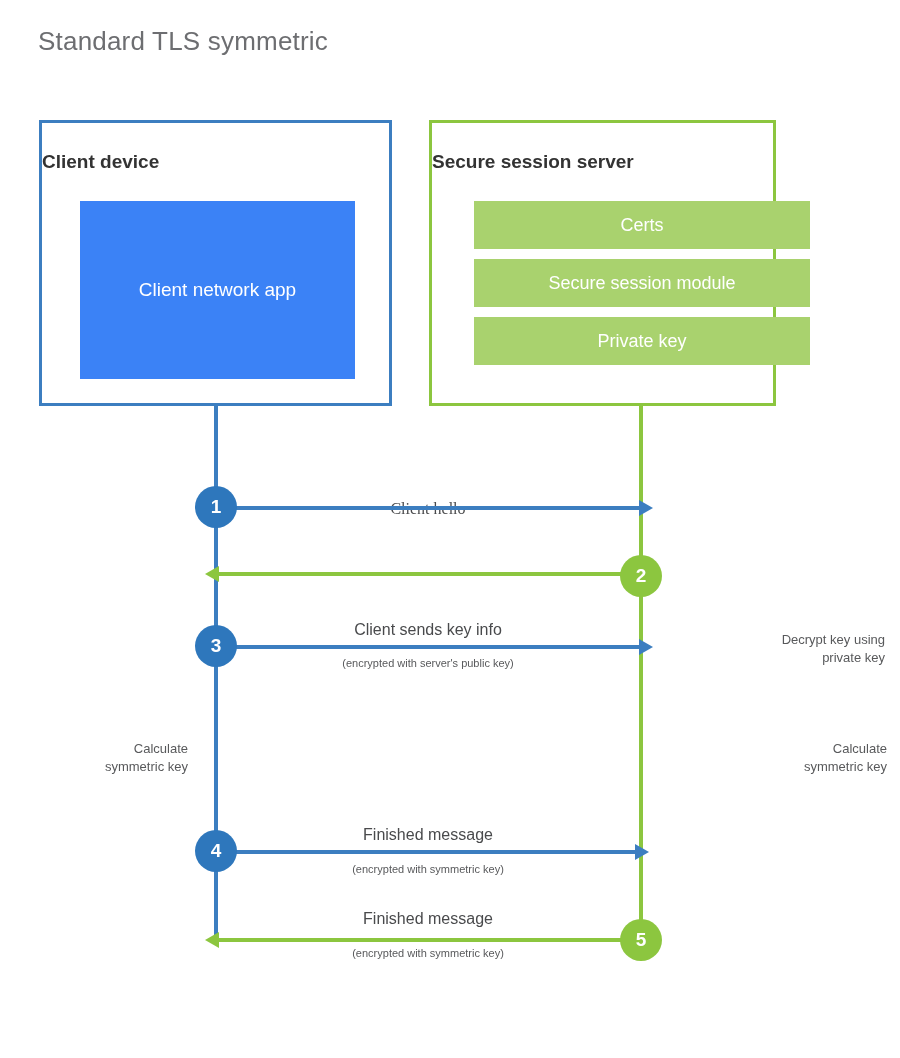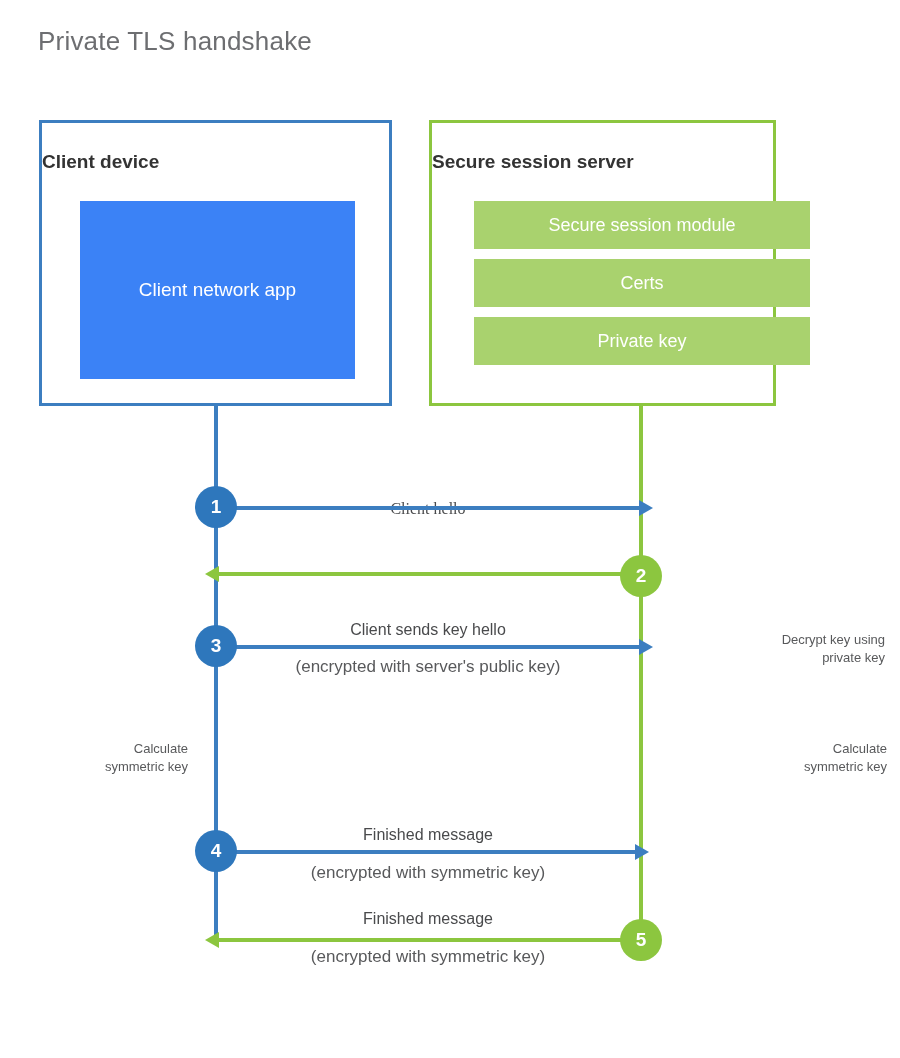--- a/index.html
+++ b/index.html
@@ -166,21 +166,21 @@
   .msg-label {
     position: absolute;
     font-size: 16px;
     font-weight: 400;
     color: #494a4c;
     white-space: nowrap;
     text-align: center;
   }
   .msg-sublabel {
     position: absolute;
-    font-size: 17px;
+    font-size: 11px;
     font-weight: 400;
     color: #58595b;
     white-space: nowrap;
     text-align: center;
   }
   .side-note {
     position: absolute;
     font-size: 13px;
     font-weight: 400;
     color: #58595b;
@@ -190,51 +190,51 @@
   .side-note.align-left  { text-align: right; margin-left: 31px; }
   .centered {
     transform: translateX(-50%);
   }
 </style>
 </head>
 <body>
 
 <div id="stage">
 
-  <div class="page-title">Private TLS handshake</div>
+  <div class="page-title">Standard TLS symmetric</div>
 
   <div class="party-box client">
     <div class="party-title">Client device</div>
     <div class="client-app">Client network app</div>
   </div>
 
   <div class="party-box server">
     <div class="party-title">Secure session server</div>
     <div class="server-bars">
+      <div class="server-bar">Certs</div>
       <div class="server-bar">Secure session module</div>
-      <div class="server-bar">Certs</div>
       <div class="server-bar">Private key</div>
     </div>
   </div>
 
   <div class="lifeline client-line"></div>
   <div class="lifeline server-line"></div>
 
   <div class="msg-label centered" style="left:428px; top:500px;font-family:Liberation Serif, serif;">Client hello</div>
   <div class="arrow blue to-right" style="left:216px; top:506px; width:424px;">
     <span class="head"></span>
   </div>
   <div class="step-circle blue" style="left:195px; top:486px;">1</div>
 
   <div class="arrow green to-left" style="left:218px; top:572px; width:422px;">
     <span class="head"></span>
   </div>
   <div class="step-circle green" style="left:620px; top:555px;">2</div>
 
-  <div class="msg-label centered" style="left:428px; top:621px;">Client sends key hello</div>
+  <div class="msg-label centered" style="left:428px; top:621px;">Client sends key info</div>
   <div class="arrow blue to-right" style="left:216px; top:645px; width:424px;">
     <span class="head"></span>
   </div>
   <div class="msg-sublabel centered" style="left:428px; top:657px;">(encrypted with server's public key)</div>
   <div class="step-circle blue" style="left:195px; top:625px;">3</div>
 
   <div class="side-note align-left" style="left:674px; top:631px; width:180px;">
     <div>Decrypt key using</div>
     <div>private key</div>
   </div>

